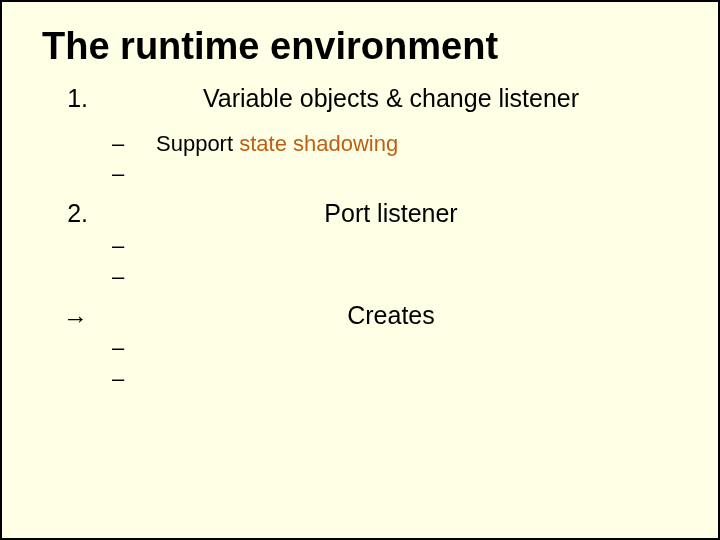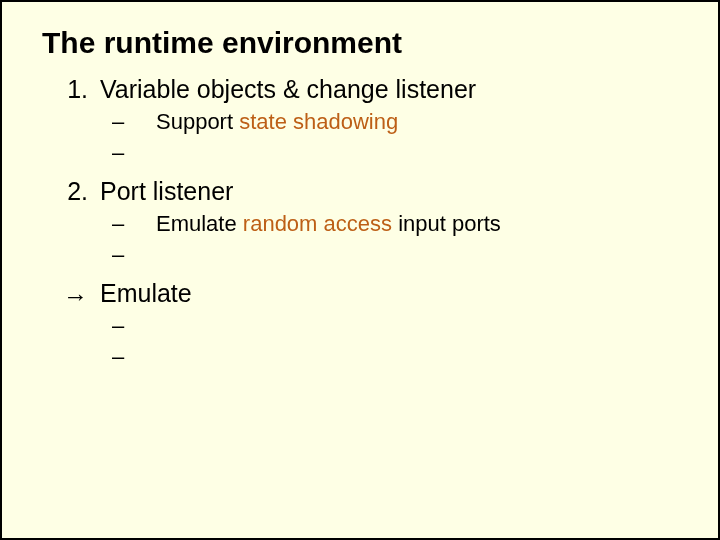--- a/index.html
+++ b/index.html
@@ -18,21 +18,21 @@
     position: absolute;
     top: 2px;
     left: 2px;
     right: 2px;
     bottom: 2px;
     padding: 24px 36px 24px 40px;
     box-sizing: border-box;
     background: #feffe5;
   }
   .title {
-    font-size: 30px;
+    font-size: 38px;
     font-weight: bold;
     margin: 0 0 16px 0;
     line-height: 1.1;
     white-space: nowrap;
   }
   .item {
     margin: 10px 0 6px 0;
   }
   .item-row {
     display: flex;
@@ -40,40 +40,42 @@
     font-size: 25px;
   }
   .item-num {
     width: 46px;
     flex: none;
     text-align: right;
     padding-right: 12px;
   }
   .item-head {
     flex: 1;
+    text-align: center;
   }
   .sublist {
     margin: 4px 0 10px 0;
   }
   .sub-row {
     display: flex;
     align-items: baseline;
     font-size: 22px;
     line-height: 1.3;
     margin: 2px 0;
   }
   .sub-bullet {
     width: 36px;
     flex: none;
     text-align: center;
     margin-left: 58px;
     padding-right: 20px;
   }
   .sub-text {
     flex: 1;
+    margin-top: 13px;
   }
   .accent {
     color: #bd5f16;
   }
 </style>
 </head>
 <body>
 
 <div class="slide">
   <div class="title">The runtime environment</div>
@@ -95,32 +97,31 @@
   </div>
 
   <div class="item">
     <div class="item-row">
       <div class="item-num">2.</div>
       <div class="item-head">Port listener</div>
     </div>
     <div class="sublist">
       <div class="sub-row">
         <div class="sub-bullet">–</div>
-        <div class="sub-text"><span>Emulate </span><span class="accent">random access</span><span> input ports</span></div>
       </div>
       <div class="sub-row">
         <div class="sub-bullet">–</div>
       </div>
     </div>
   </div>
 
   <div class="item">
     <div class="item-row">
       <div class="item-num">→</div>
-      <div class="item-head">Emulate</div>
+      <div class="item-head">Creates</div>
     </div>
     <div class="sublist">
       <div class="sub-row">
         <div class="sub-bullet">–</div>
       </div>
       <div class="sub-row">
         <div class="sub-bullet">–</div>
       </div>
     </div>
   </div>

